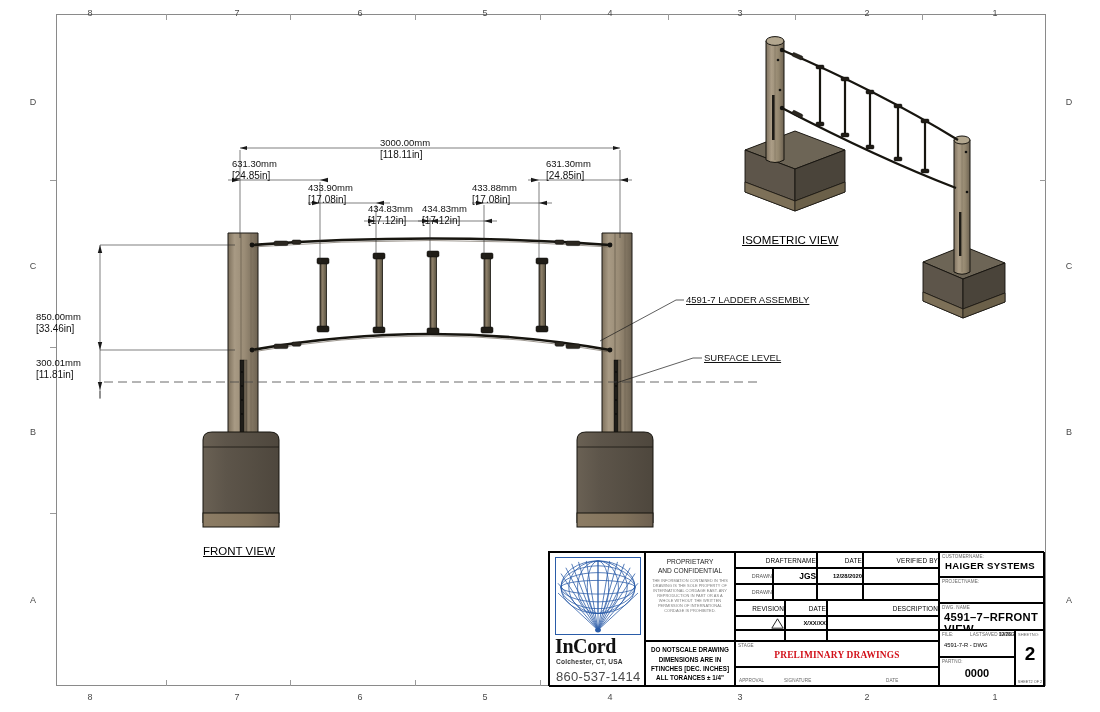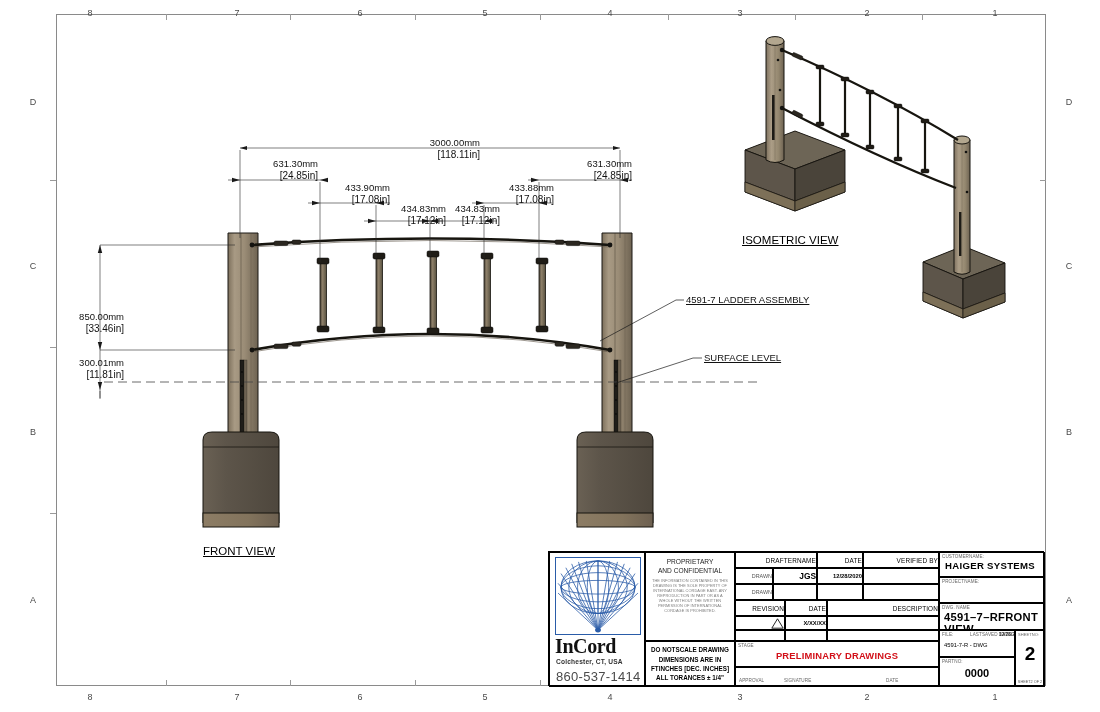--- a/index.html
+++ b/index.html
@@ -10,21 +10,21 @@
 
   
   .frame{position:absolute;left:56px;top:14px;width:990px;height:672px;
          border:1px solid #8a8a8a;box-sizing:border-box;}
   .zone-lbl{position:absolute;font-size:9px;color:#4a4a4a;
             font-family:"Liberation Sans",sans-serif;text-align:center;}
   .tick{position:absolute;background:#9a9a9a;}
 
   
   .dim{position:absolute;font-size:9.5px;line-height:11.5px;color:#111;
-       text-align:right;white-space:nowrap;}
+       text-align:left;white-space:nowrap;}
   .dim .br{font-size:10px;}
   .note{position:absolute;font-size:9.5px;color:#111;white-space:nowrap;text-decoration:underline;}
   .viewtitle{position:absolute;font-size:11.5px;font-weight:normal;
              text-decoration:underline;color:#000;white-space:nowrap;}
 
   svg.overlay{position:absolute;left:0;top:0;width:1100px;height:712px;
               pointer-events:none;}
 
   
   .tb{position:absolute;left:548px;top:551px;width:496px;height:135px;
@@ -32,21 +32,21 @@
   .tb div{box-sizing:border-box;}
   .cell{position:absolute;border:0.8px solid #000;box-sizing:border-box;
         overflow:hidden;}
   .lab{font-size:4.6px;color:#666;letter-spacing:.1px;
        position:absolute;left:2px;top:1px;white-space:nowrap;}
   .ctr{display:flex;align-items:center;justify-content:flex-end;text-align:center;}
 
   .hdr{font-size:6.4px;letter-spacing:.15px;}
   .big{font-size:13.5px;font-weight:bold;letter-spacing:.3px;}
   .sm{font-size:5.4px;color:#555;}
-  .red{color:#d21019;font-weight:bold;font-size:9.4px;letter-spacing:.2px;}
+  .red{color:#d21019;font-weight:bold;font-size:9.4px;letter-spacing:.2px;font-family:Liberation Serif, serif;}
 
   .prop{font-size:6.6px;text-align:center;line-height:8.6px;color:#222;}
   .fine{font-size:3.9px;line-height:4.9px;color:#7d7d7d;text-align:center;
         letter-spacing:.05px;}
   .incord{font-size:20px;font-weight:bold;letter-spacing:-.4px;color:#111;
           font-family:"Liberation Serif",serif;}
   .incord-sub{font-size:6.6px;font-weight:bold;color:#333;letter-spacing:.2px;}
   .incord-ph{font-size:13px;color:#4a4a4a;letter-spacing:.3px;}
   .notes{font-size:6.3px;font-weight:bold;text-align:center;line-height:9.4px;}
   .sheetno{font-size:19px;font-weight:bold;}

